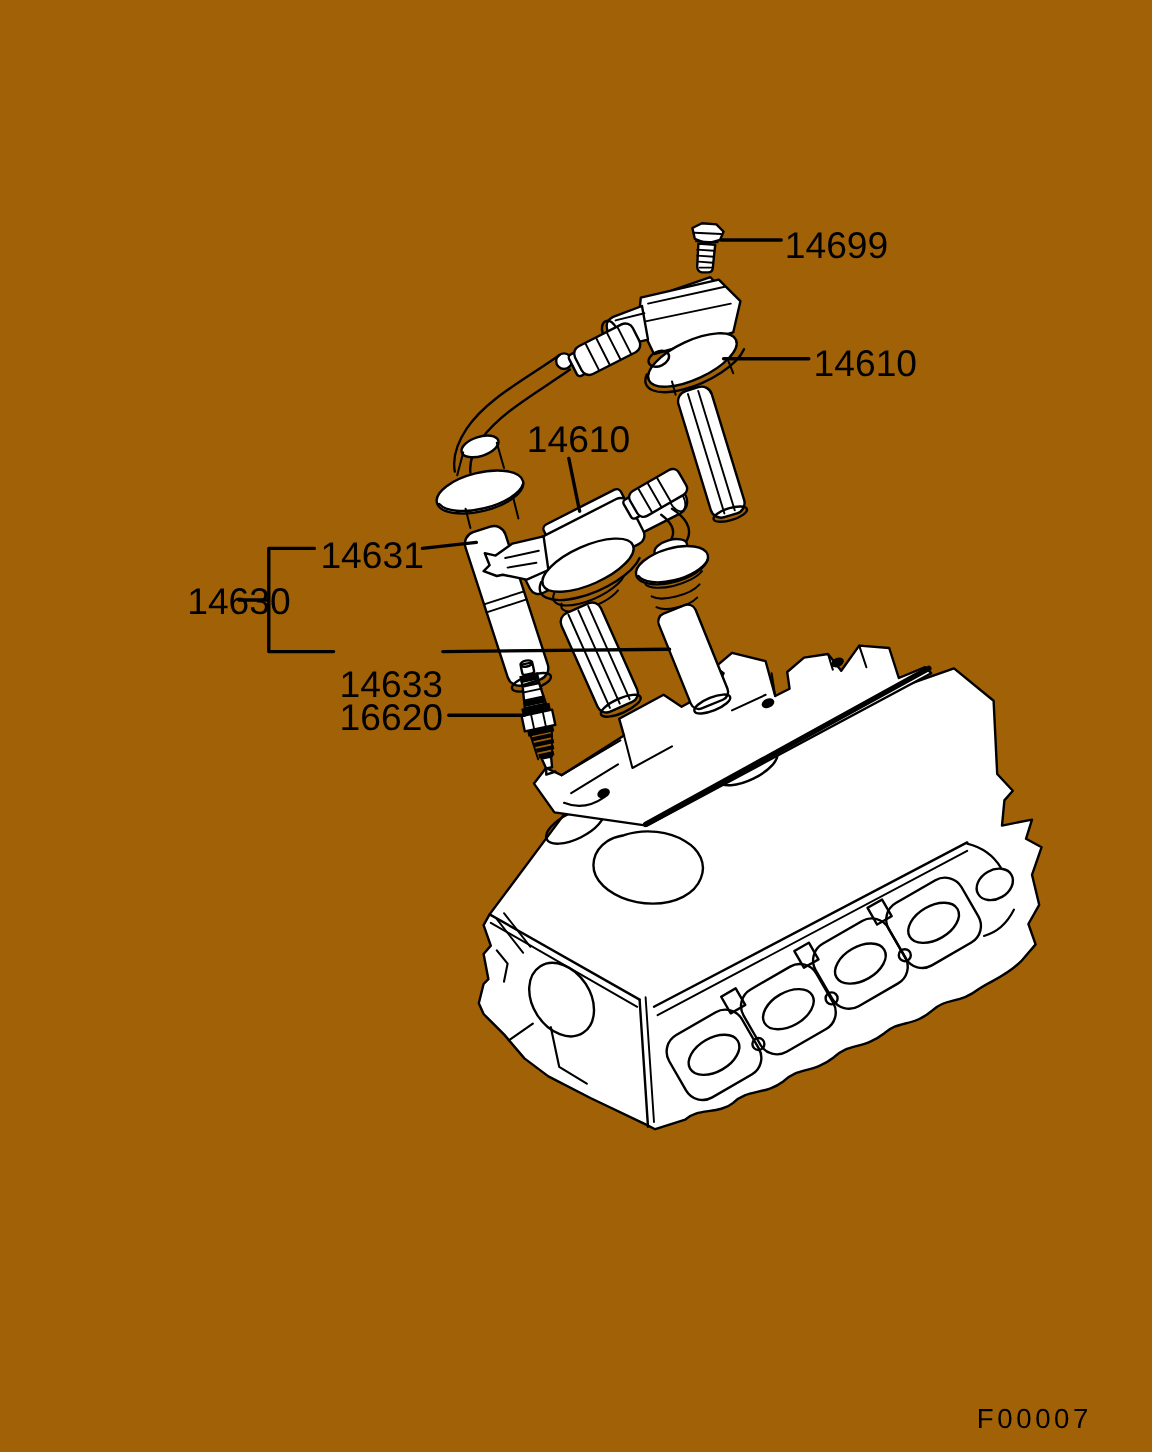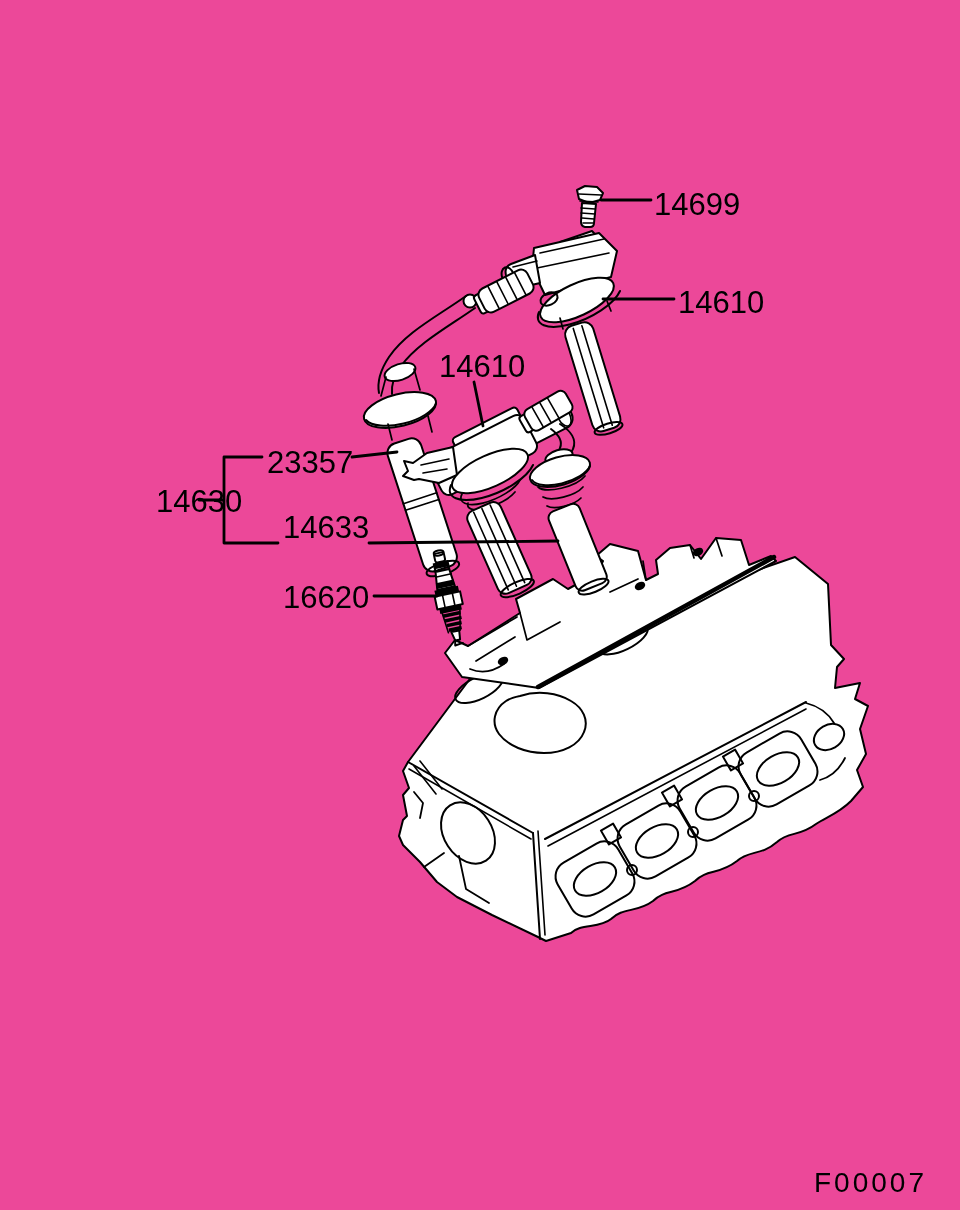--- a/index.html
+++ b/index.html
@@ -1,21 +1,21 @@
 <!DOCTYPE html>
 <html><head>
 <meta charset="utf-8">
 <style>
   html,body{margin:0;padding:0;background:#ffffff;}
-  .stage{position:relative;width:960px;height:1210px;background:#ec4899;overflow:hidden;
+  .stage{position:relative;width:960px;height:1210px;background:#a16207;overflow:hidden;
          font-family:"Liberation Sans", sans-serif;}
   .artwork{position:absolute;left:0;top:0;}
   .label{position:absolute;font-size:31px;line-height:31px;color:#000;white-space:nowrap;
          letter-spacing:0px;font-weight:400;}
-  .figcode{position:absolute;font-size:28px;line-height:23px;color:#000;letter-spacing:3px;
+  .figcode{position:absolute;font-size:23px;line-height:23px;color:#000;letter-spacing:3px;
            font-weight:500;}
 </style>
 </head>
 <body>
 
 <div class="stage">
 
 <svg class="artwork" width="960" height="1210" viewBox="0 0 960 1210" fill="none" stroke="#000" stroke-width="2" stroke-linecap="round" stroke-linejoin="round">
 
   <g>
@@ -207,20 +207,20 @@
     <path d="M352 457 L397 452"></path>
     <path d="M369 543 L558 541"></path>
     <path d="M374 596 L437 596"></path>
     <path d="M199 500 L224 500 M224 457 L224 543 M224 457 L262 457 M224 543 L278 543"></path>
   </g>
 </svg>
 
 <div class="label" style="left:654px;top:189px;">14699</div>
 <div class="label" style="left:678px;top:287px;">14610</div>
 <div class="label" style="left:439px;top:351px;">14610</div>
-<div class="label" style="left:267px;top:447px;">23357</div>
+<div class="label" style="left:267px;top:447px;">14631</div>
 <div class="label" style="left:112px;top:486px;margin-left:44px;">14630</div>
-<div class="label" style="left:283px;top:512px;text-align:center;">14633</div>
+<div class="label" style="left:283px;top:555px;text-align:center;">14633</div>
 <div class="label" style="left:283px;top:582px;">16620</div>
 
 <div class="figcode" style="left:814px;top:1171px;">F00007</div>
 
 </div>
 
 </body></html>

